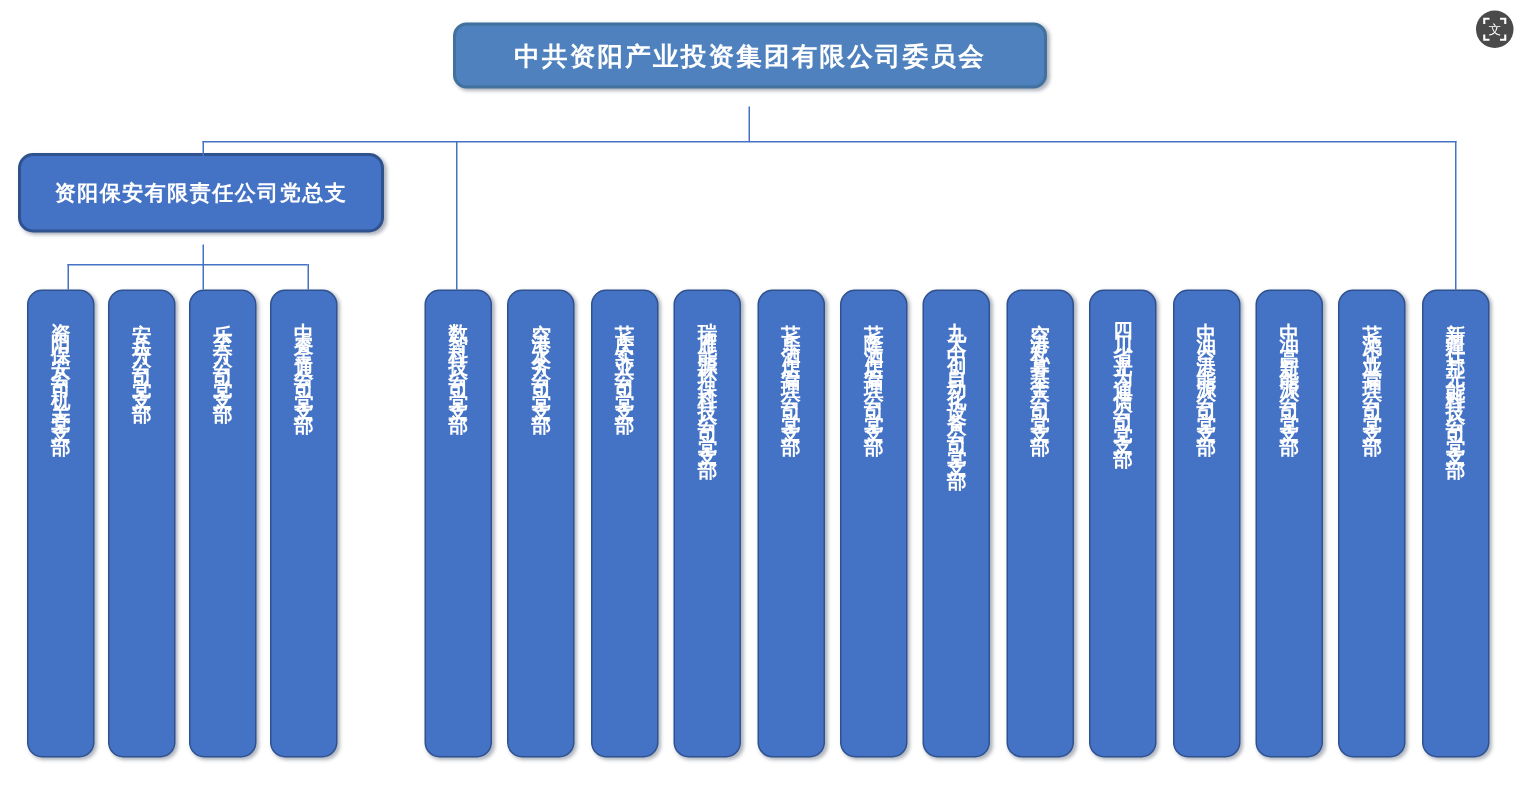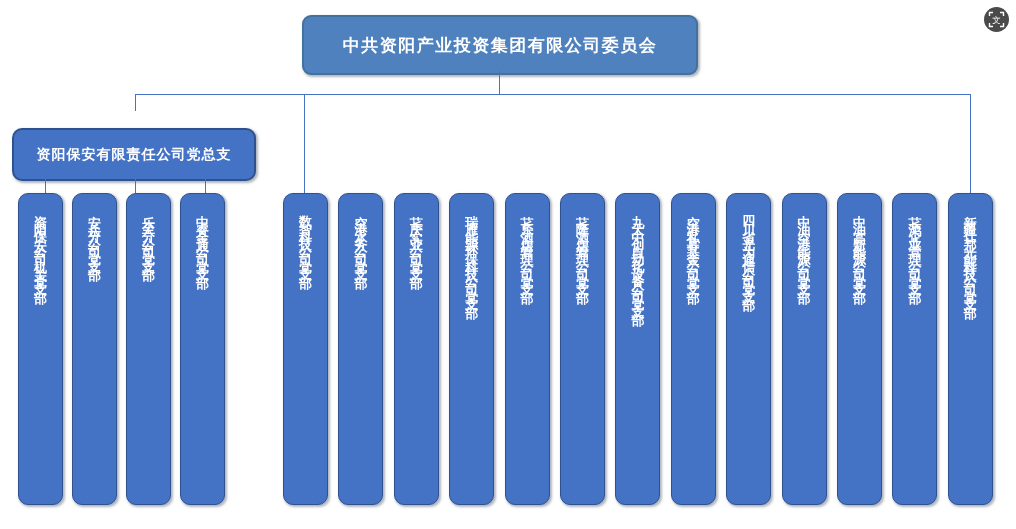--- a/index.html
+++ b/index.html
@@ -15,29 +15,29 @@
   }
   
   .node{
     position:absolute;
     box-sizing:border-box;
     color:#ffffff;
     font-weight:bold;
     box-shadow:1.5px 1.5px 2.5px rgba(80,90,110,0.45);
   }
   #root-box{
-    left:302px;top:15px;width:396px;height:60px;
+    left:302px;top:15px;width:396px;height:44px;
     background:var(--top-fill);
     border:2px solid var(--top-border);
     border-radius:9px;
     display:flex;align-items:center;justify-content:center;
     font-size:17px;letter-spacing:1.5px;
   }
   #branch-box{
-    left:12px;top:128px;width:244px;height:53px;
+    left:12px;top:102px;width:244px;height:53px;
     background:var(--box-fill);
     border:2px solid var(--box-border);
     border-radius:10px;
     display:flex;align-items:center;justify-content:center;
     font-size:14px;letter-spacing:1px;
   }
   .vbox{
     top:193px;width:45px;height:312px;
     background:var(--box-fill);
     border:1.5px solid var(--box-border);

